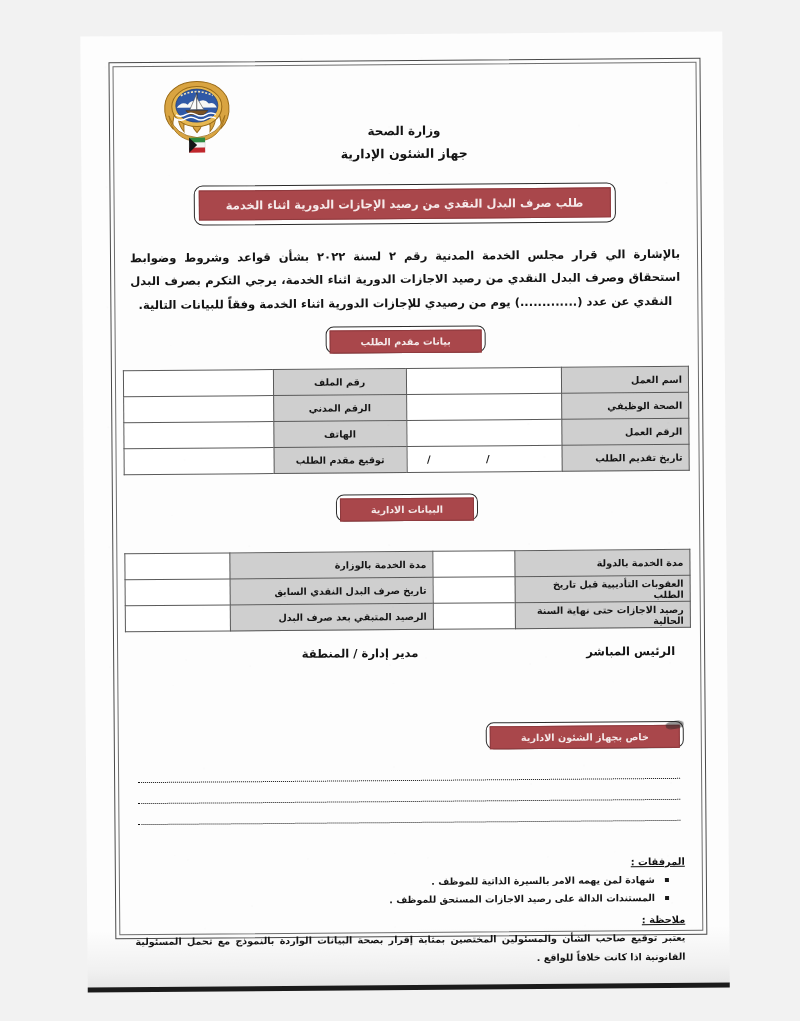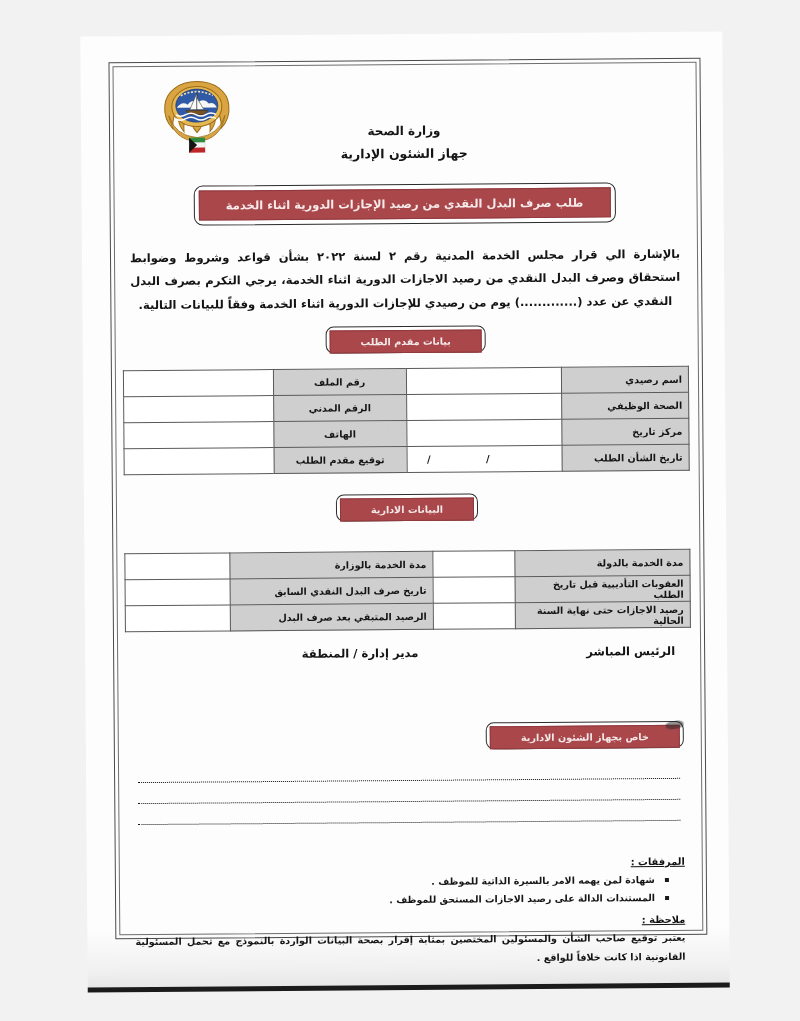--- a/index.html
+++ b/index.html
@@ -349,39 +349,39 @@
 
     <table class="form" style="top:300px;">
       <colgroup>
         <col style="width:22.5%">
           <col style="width:27.5%">
           <col style="width:23.5%">
           <col style="width:26.5%">
       </colgroup>
       <tbody>
         <tr>
-          <td class="lbl">اسم رصيدي</td>
+          <td class="lbl">اسم العمل</td>
           <td class="val"></td>
           <td class="lbl c">رقم الملف</td>
           <td class="val"></td>
         </tr>
         <tr>
           <td class="lbl">الصحة الوظيفي</td>
           <td class="val"></td>
           <td class="lbl c">الرقم المدني</td>
           <td class="val"></td>
         </tr>
         <tr>
-          <td class="lbl">مركز تاريخ</td>
+          <td class="lbl">الرقم العمل</td>
           <td class="val"></td>
           <td class="lbl c">الهاتف</td>
           <td class="val"></td>
         </tr>
         <tr>
-          <td class="lbl">تاريخ الشأن الطلب</td>
+          <td class="lbl">تاريخ تقديم الطلب</td>
           <td class="val">
             <span class="slashes">/        /</span>
           </td>
           <td class="lbl c">توقيع مقدم الطلب</td>
           <td class="val"></td>
         </tr>
       </tbody>
     </table>
 
     <div class="pill-row" style="top:426px;">

